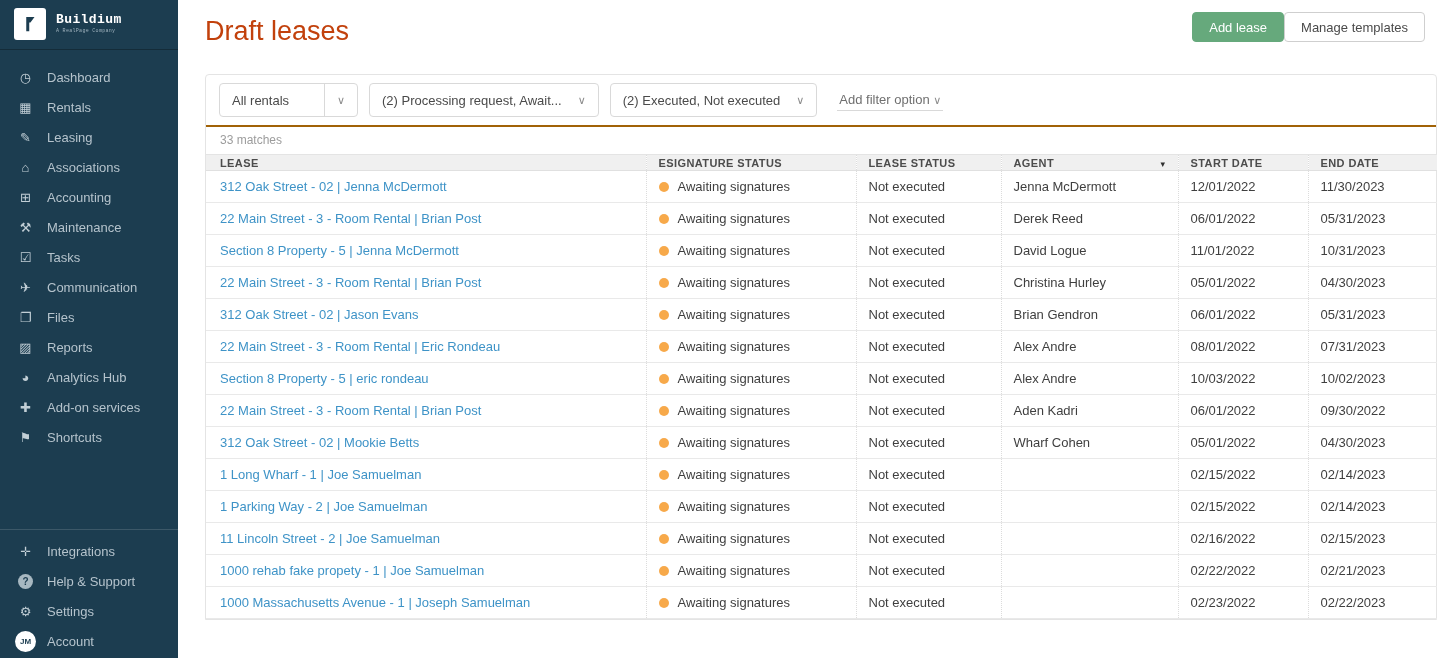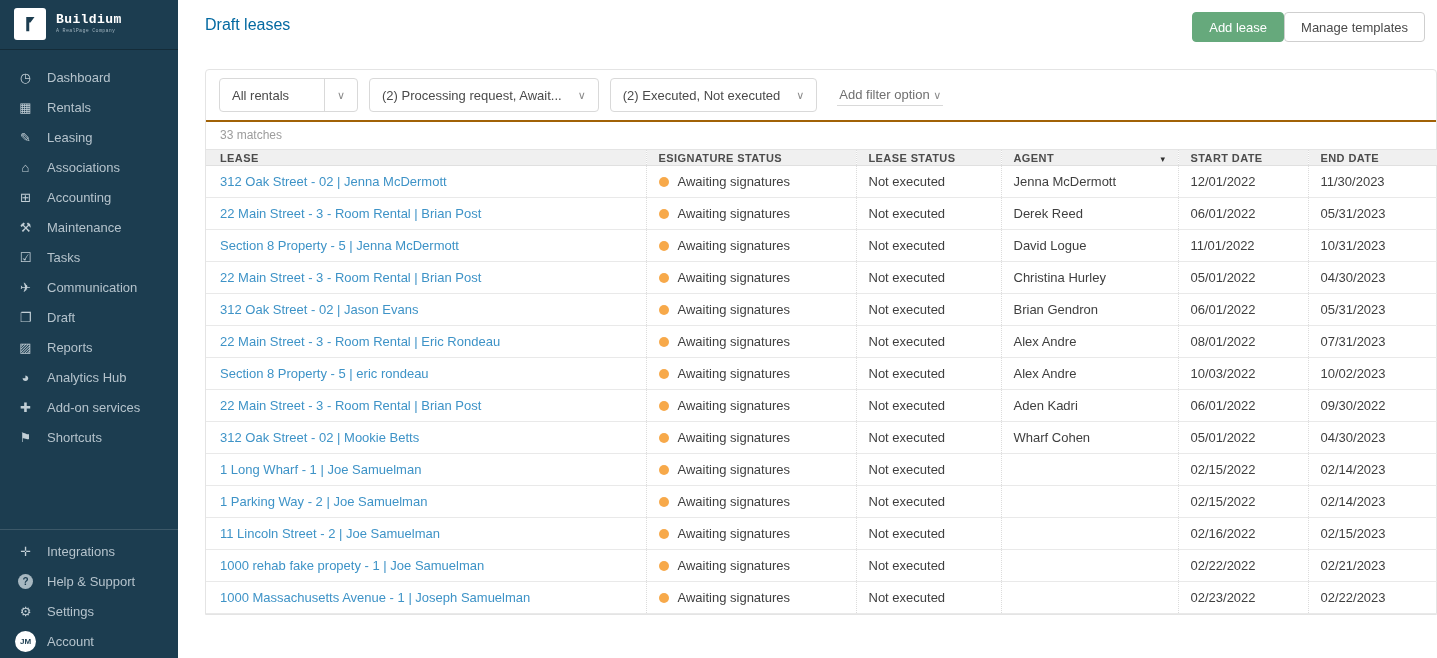--- a/index.html
+++ b/index.html
@@ -27,21 +27,21 @@
   .sidebar-footer { position:absolute; bottom:2px; left:0; width:178px;
     border-top:1px solid rgba(255,255,255,.14); padding-top:6px; }
   .avatar { width:21px; height:21px; border-radius:50%; background:#fff; color:#1c3d50;
     font-size:8px; font-weight:bold; display:inline-flex; align-items:center; justify-content:center;
     margin-left:-2px; margin-right:11px; }
 
   
   .main { position:absolute; left:178px; top:0; width:1259px; height:658px; }
   .page-header { display:flex; justify-content:space-between; align-items:flex-start;
     padding:12px 12px 0 27px; }
-  .page-title { font-size:16px; color:#0369a1; font-weight:400; padding-top:4px;text-align:right; }
+  .page-title { font-size:27px; color:#c2410c; font-weight:400; padding-top:4px;text-align:right; }
   .header-actions { display:flex; }
   .btn { height:30px; border-radius:4px; font-size:13px; padding:0 16px; cursor:pointer;
     display:inline-flex; align-items:center; border:1px solid transparent; }
   .btn-green { background:#66a97c; color:#fff; border-color:#66a97c; }
   .btn-white { background:#fff; color:#4a4a4a; border-color:#cfcfcf; }
 
   .panel { margin:27px 0 0 27px; border:1px solid #e4e4e4; border-radius:4px 4px 0 0;
     width:1232px; }
   .filter-row { display:flex; align-items:center; padding:8px 13px; gap:11px;
     border-bottom:2px solid #a16207; }
@@ -117,21 +117,21 @@
       <div class="nav-item">
         <span class="nav-icon" data-icon="clipboard-check-icon">☑</span>
         <span class="nav-label">Tasks</span>
       </div>
       <div class="nav-item">
         <span class="nav-icon" data-icon="paper-plane-icon">✈</span>
         <span class="nav-label">Communication</span>
       </div>
       <div class="nav-item">
         <span class="nav-icon" data-icon="folder-icon">❐</span>
-        <span class="nav-label">Draft</span>
+        <span class="nav-label">Files</span>
       </div>
       <div class="nav-item">
         <span class="nav-icon" data-icon="report-chart-icon">▨</span>
         <span class="nav-label">Reports</span>
       </div>
       <div class="nav-item">
         <span class="nav-icon" data-icon="pie-chart-icon">◕</span>
         <span class="nav-label">Analytics Hub</span>
       </div>
       <div class="nav-item">

